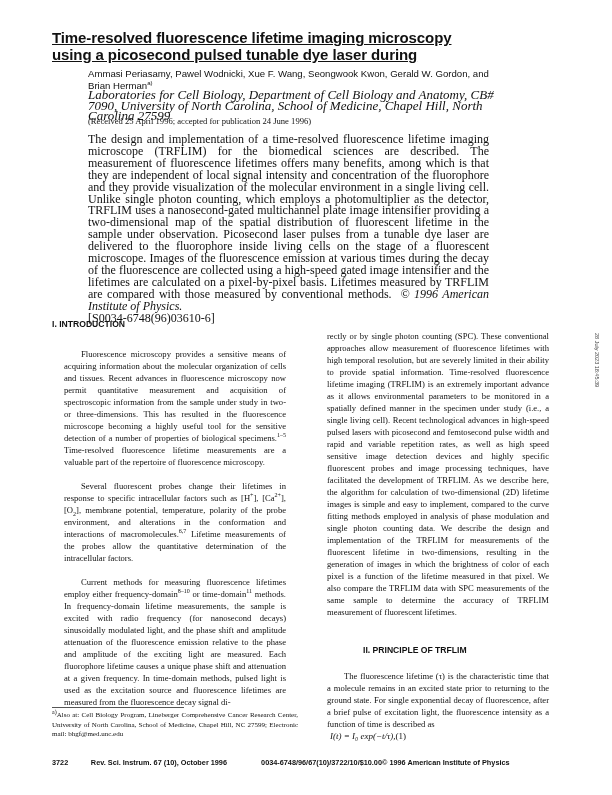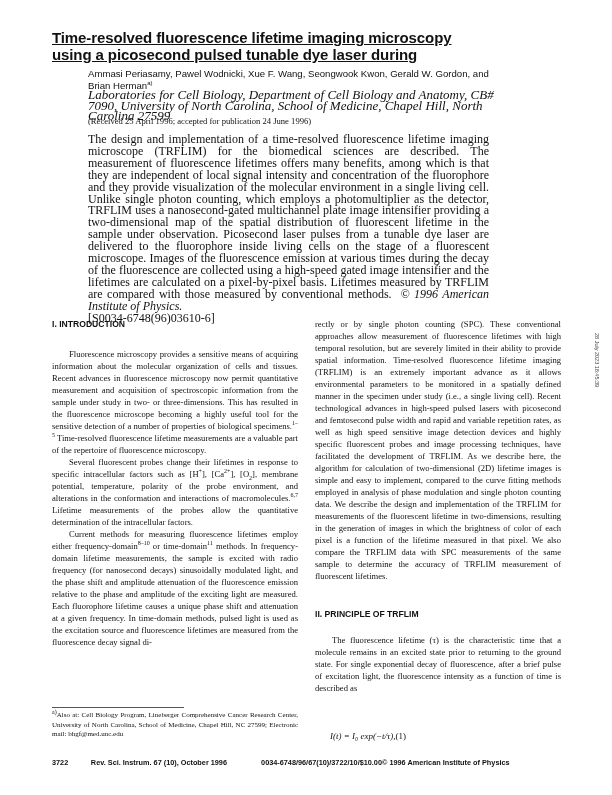--- a/index.html
+++ b/index.html
@@ -9,33 +9,33 @@
   .title { position: absolute; left: 52px; top: 29px; width: 460px; font-size: 15px; font-weight: bold; line-height: 17px; letter-spacing: -0.1px; text-decoration: underline; }
   .authors { position: absolute; left: 88px; top: 68px; width: 420px; font-size: 9.6px; line-height: 11.5px; }
   .affil { position: absolute; left: 88px; top: 90px; width: 420px; font-size: 13px; line-height: 10.5px; font-style: italic; }
   .received { position: absolute; left: 70px; top: 116px; font-size: 8.6px; margin-left: 18px; }
   .abstract { position: absolute; left: 88px; top: 134px; width: 401px; font-size: 12px; line-height: 11.9px; text-align: justify; }
   .abstract .aip { font-style: italic; }
   .col { position: absolute; font-size: 8.6px; line-height: 12px; text-align: justify; }
   .col-left { left: 52px; top: 318px; width: 246px; }
   .col-right { left: 315px; top: 318px; width: 246px; }
   .section-head { font-family: Liberation Sans, sans-serif; font-weight: bold; font-size: 8.6px; margin: 0 0 18px 0; }
-  .para { text-indent: 17px; margin: 0; font-family: Liberation Serif, serif; }
+  .para { text-indent: 17px; margin: 12px; font-family: Liberation Serif, serif; }
   .para.noindent { text-indent: 0; }
   sup { font-size: 6px; line-height: 0; }
   .footnote-rule { position: absolute; left: 52px; top: 707px; width: 132px; border-top: 0.8px solid #555; }
   .footnote { position: absolute; left: 52px; top: 711px; width: 246px; font-size: 7px; line-height: 9.7px; text-align: justify; }
   .equation { position: absolute; left: 330px; top: 731px; width: 231px; font-size: 9px; display: flex; justify-content: flex-start; }
   .equation .lhs { font-style: italic; }
   .footer { position: absolute; left: 52px; top: 758px; width: 510px; font-size: 7.3px; font-weight: bold; display: flex; }
   .footer .pg { width: 36px; }
   .footer .journal { width: 139px; text-align: right; }
   .footer .code { width: 155px; text-align: right; }
   .side-stamp { position: absolute; left: 591px; top: 370px; transform: rotate(90deg); transform-origin: center; font-size: 5.5px; color: #444; white-space: nowrap; width: 80px; margin-left: -34px; }
-  .col-right .section-head.second { margin-top: 26px; margin-bottom: 14px; }
+  .col-right .section-head.second { margin-top: 26px; margin-bottom: 14px; margin-left: 48px; }
 </style>
 </head>
 <body>
 
 <div class="title sans">
   <div>Time-resolved fluorescence lifetime imaging microscopy</div>
   <div>using a picosecond pulsed tunable dye laser during</div>
 </div>
 
 <div class="authors sans">

